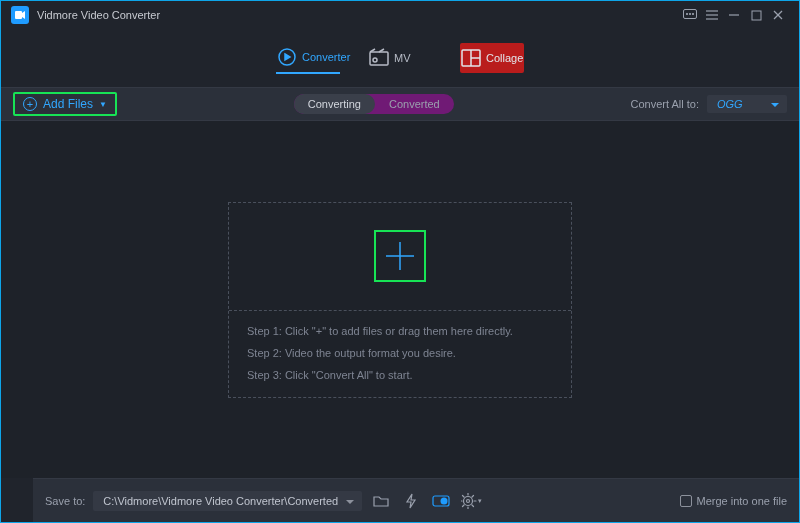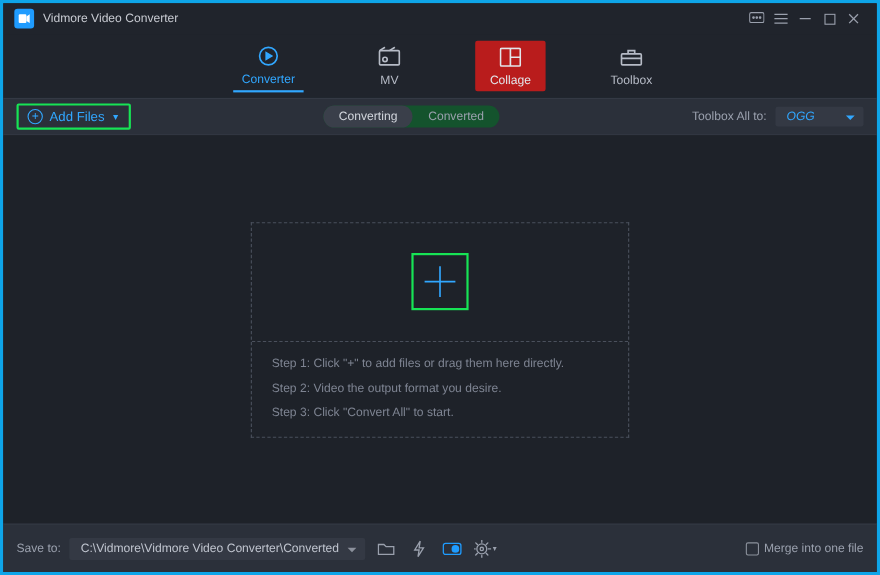--- a/index.html
+++ b/index.html
@@ -1,47 +1,47 @@
 <!DOCTYPE html>
 <html><head>
 <meta charset="utf-8">
 <style>
   * { box-sizing: border-box; margin: 0; padding: 0; font-family: "Segoe UI", Arial, sans-serif; }
   body { background: #1a1d24; width: 800px; height: 523px; overflow: hidden; color: #9aa0ad; font-size: 12px; }
-  .window { width: 100%; height: 100%; display: flex; flex-direction: column; background: #20242c; border: 3px solid #0ea5e9; }
+  .window { width: 100%; height: 100%; display: flex; flex-direction: column; background: #20242c; border: 1px solid #0ea5e9; }
   .titlebar { height: 28px; display: flex; align-items: center; padding: 0 10px; background: #20242c; }
   .titlebar .logo { width: 18px; height: 18px; background: #1f9cff; border-radius: 3px; display: flex; align-items: center; justify-content: center; margin-right: 8px; }
   .titlebar .title { font-size: 11px; color: #c7cad1; }
   .titlebar .spacer { flex: 1; }
   .titlebar .ctl { width: 22px; height: 22px; display: flex; align-items: center; justify-content: center; color: #9aa0ad; cursor: pointer; }
   .titlebar .ctl svg { stroke: #9aa0ad; }
   .tabsrow { height: 58px; display: flex; align-items: center; justify-content: center; gap: 28px; background: #20242c; }
-  .tab { width: 64px; display: flex; flex-direction: column; align-items: center; gap: 4px; cursor: pointer; color: #b6bbc6; padding: 4px 0; margin-left: 18px; }
+  .tab { width: 64px; display: flex; align-items: center; gap: 4px; cursor: pointer; color: #b6bbc6; padding: 4px 0; }
   .tab .icon { width: 22px; height: 22px; display: flex; align-items: center; justify-content: center; }
   .tab.active { color: #31a7ff; border-bottom: 2px solid #31a7ff; }
   .tab.selected { background: #b91c1c; color: #e2e5ea; border-radius: 2px; }
   .tab .lbl { font-size: 11px; }
   .toolbar { height: 34px; display: flex; align-items: center; padding: 0 12px; background: #2b303a; border-top: 1px solid #343944; border-bottom: 1px solid #343944; }
   .addfiles { display: flex; align-items: center; gap: 6px; color: #31a7ff; border: 2px solid #17e455; padding: 3px 8px; border-radius: 2px; cursor: pointer; }
   .addfiles .plus { width: 14px; height: 14px; border: 1.5px solid #31a7ff; border-radius: 50%; display: flex; align-items: center; justify-content: center; font-size: 11px; line-height: 1; }
   .addfiles .caret { font-size: 8px; color: #31a7ff; }
   .toolbar .center { flex: 1; display: flex; justify-content: center; gap: 0; }
-  .seg { display: flex; background: #14532d; border-radius: 12px; }
+  .seg { display: flex; background: #701a75; border-radius: 12px; }
   .seg .opt { padding: 4px 14px; font-size: 11px; color: #9aa0ad; cursor: pointer; border-radius: 10px; }
   .seg .opt.on { background: #3a3f4a; color: #d2d6dd; }
   .convertto { display: flex; align-items: center; gap: 8px; font-size: 11px; }
   .convertto .sel { background: #343944; padding: 3px 26px 3px 10px; border-radius: 2px; color: #31a7ff; position: relative; cursor: pointer; min-width: 80px; font-style: italic; }
   .convertto .sel::after { content: ""; position: absolute; right: 8px; top: 8px; border-left: 4px solid transparent; border-right: 4px solid transparent; border-top: 4px solid #31a7ff; }
   .content { flex: 1; display: flex; align-items: center; justify-content: center; background: #1e2229; }
   .drop { width: 344px; border: 1px dashed #4a505c; padding: 0; }
   .dropTop { height: 108px; display: flex; align-items: center; justify-content: center; border-bottom: 1px dashed #4a505c; }
   .plusbox { width: 52px; height: 52px; border: 2px solid #17e455; display: flex; align-items: center; justify-content: center; cursor: pointer; }
   .plusbox svg { stroke: #31a7ff; }
   .steps { padding: 14px 18px 16px 18px; display: flex; flex-direction: column; gap: 10px; font-size: 11px; color: #7e8492; }
-  .footer { height: 44px; display: flex; align-items: center; padding: 0 12px; background: #2b303a; border-top: 1px solid #343944; gap: 8px; }
+  .footer { height: 44px; display: flex; align-items: center; padding: 0 12px; background: #2b303a; border-top: 1px solid #343944; gap: 8px; margin-left: 32px; }
   .footer .lbl { font-size: 11px; color: #9aa0ad; }
   .pathsel { background: #343944; padding: 4px 24px 4px 10px; border-radius: 2px; color: #c0c5cf; font-size: 11px; position: relative; min-width: 252px; cursor: pointer; }
   .pathsel::after { content: ""; position: absolute; right: 8px; top: 9px; border-left: 4px solid transparent; border-right: 4px solid transparent; border-top: 4px solid #8c919c; }
   .fbtn { width: 22px; height: 22px; display: flex; align-items: center; justify-content: center; cursor: pointer; color: #9aa0ad; }
   .footer .spacer { flex: 1; }
   .merge { display: flex; align-items: center; gap: 5px; font-size: 11px; cursor: pointer; }
   .merge .box { width: 12px; height: 12px; border: 1px solid #8c919c; border-radius: 2px; }
   .convertall { background: #1f9cff; color: #fff; padding: 8px 26px; border-radius: 3px; font-size: 13px; cursor: pointer; }
 </style>
 </head>
@@ -114,46 +114,36 @@
     <div class="tab selected">
       <span class="icon">
         <svg width="20" height="18" viewBox="0 0 20 18" fill="none" stroke="#e2e5ea" stroke-width="1.5">
             <rect x="1" y="1" width="18" height="16" rx="1"></rect>
             <line x1="10" y1="1" x2="10" y2="17"></line>
             <line x1="10" y1="9" x2="19" y2="9"></line>
           </svg>
       </span>
       <span class="lbl">Collage</span>
     </div>
-    <div class="tab">
-      <span class="icon">
-        <svg width="22" height="18" viewBox="0 0 22 18" fill="none" stroke="#b6bbc6" stroke-width="1.5">
-            <rect x="2" y="6" width="18" height="10" rx="1"></rect>
-            <path d="M8 6 V3 H14 V6"></path>
-            <line x1="2" y1="10" x2="20" y2="10"></line>
-          </svg>
-      </span>
-      <span class="lbl">Toolbox</span>
-    </div>
   </div>
 
   <div class="toolbar">
     <div class="addfiles">
       <span class="plus">+</span>
       <span>Add Files</span>
       <span class="caret">▼</span>
     </div>
     <div class="center">
       <div class="seg">
         <div class="opt on">Converting</div>
         <div class="opt">Converted</div>
       </div>
     </div>
     <div class="convertto">
-      <span>Toolbox All to:</span>
+      <span>Convert All to:</span>
       <div class="sel">OGG</div>
     </div>
   </div>
 
   <div class="content">
     <div class="drop">
       <div class="dropTop">
         <div class="plusbox">
           <svg width="36" height="36" viewBox="0 0 36 36" stroke-width="1.5">
               <line x1="18" y1="4" x2="18" y2="32"></line>

